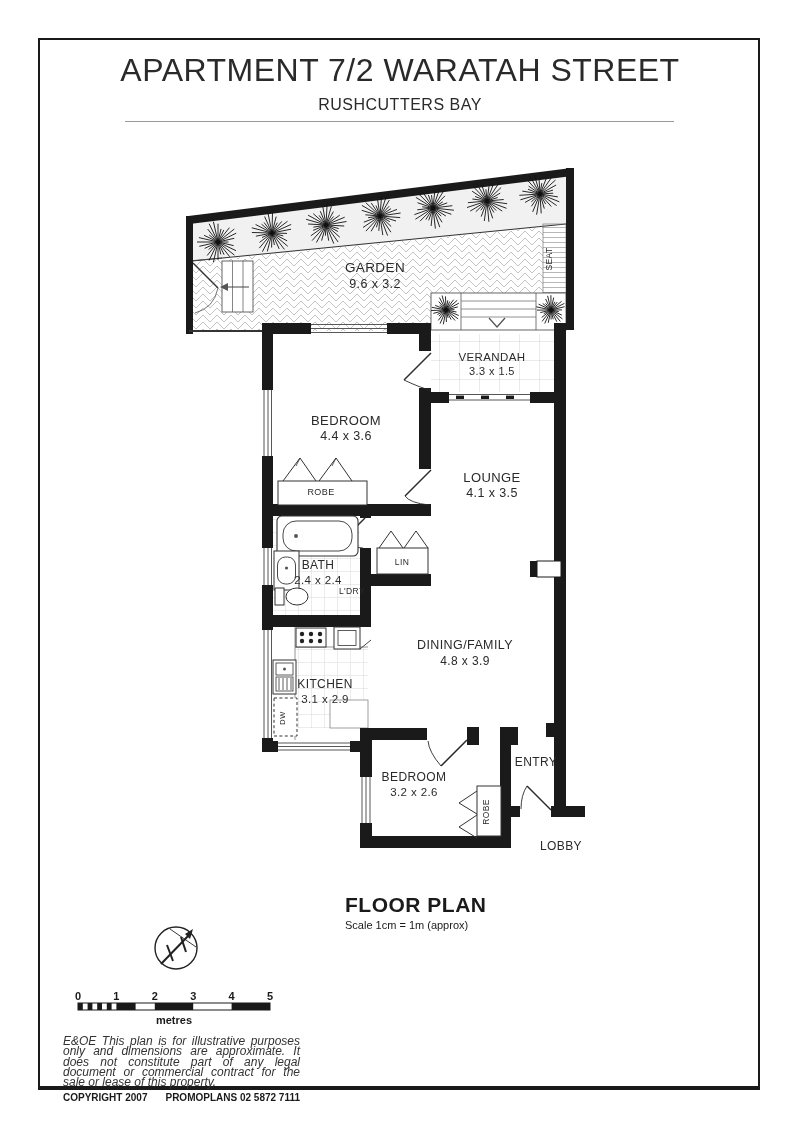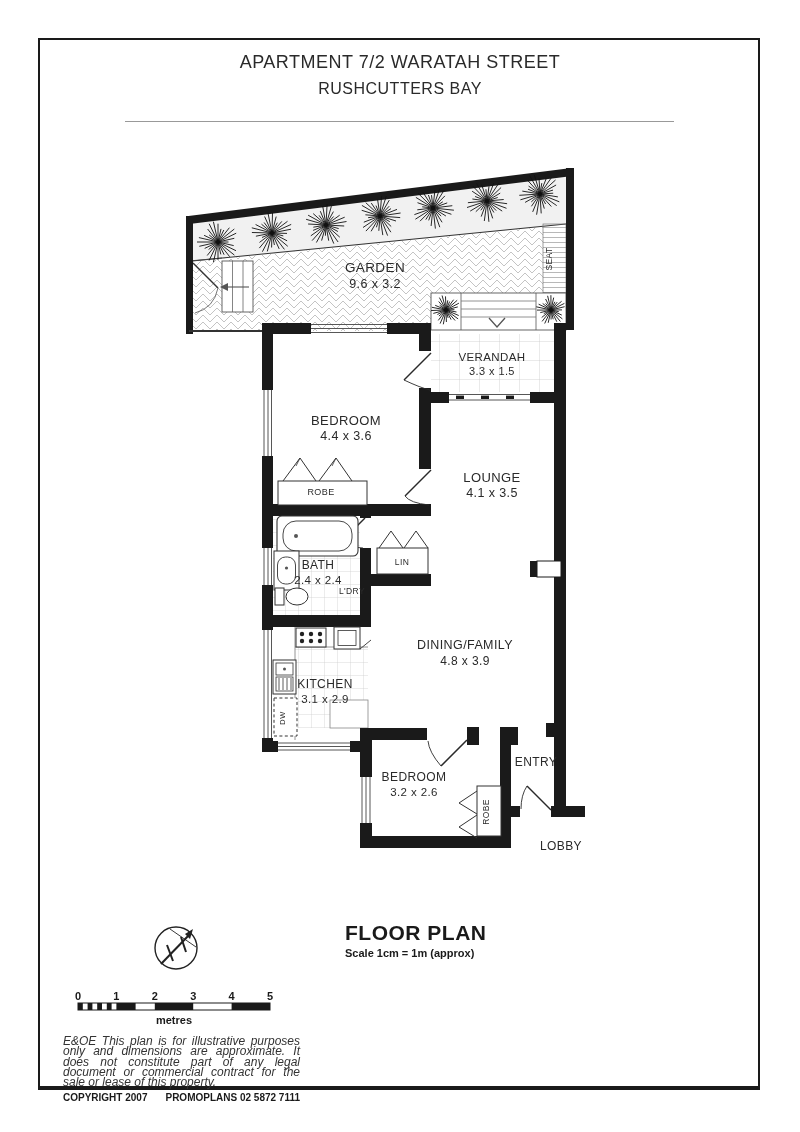--- a/index.html
+++ b/index.html
@@ -1,27 +1,27 @@
 <!DOCTYPE html>
 <html><head>
 <meta charset="utf-8">
 <style>
   html,body{margin:0;padding:0;background:#fff;}
   .page{position:relative;width:800px;height:1132px;background:#fff;overflow:hidden;
         font-family:"Liberation Sans",sans-serif;color:#222;}
   .frame{position:absolute;left:38px;top:38px;width:722px;height:1052px;
          border:2px solid #1a1a1a;border-bottom-width:4px;box-sizing:border-box;}
   .header{position:absolute;left:0;top:52px;width:800px;text-align:center;}
-  .header .t1{font-size:18px;letter-spacing:.5px;color:#2a2a2a;}
+  .header .t1{font-size:32px;letter-spacing:.5px;color:#2a2a2a;}
   .header .t2{font-size:16px;letter-spacing:.5px;color:#2a2a2a;margin-top:7px;}
   .hr{position:absolute;left:125px;top:121px;width:549px;height:1px;background:#999;}
   .plansvg{position:absolute;left:0;top:0;width:800px;height:1132px;}
   .fp-title{position:absolute;left:345px;top:893px;}
-  .fp-title .h{font-size:21px;font-weight:bold;letter-spacing:.5px;color:#1a1a1a;margin-top:28px;}
-  .fp-title .s{font-size:11px;font-weight:bold;color:#1a1a1a;margin-top:2px;}
+  .fp-title .h{font-size:21px;font-weight:bold;letter-spacing:.5px;color:#1a1a1a;}
+  .fp-title .s{font-size:11px;font-weight:normal;color:#1a1a1a;margin-top:2px;}
   .footer{position:absolute;left:63px;top:1036px;width:237px;}
   .footer .disc{font-size:12px;line-height:10.3px;text-align:justify;color:#333;font-style:italic;}
   .footer .copy{display:flex;justify-content:space-between;font-size:10px;
                 font-weight:bold;color:#1a1a1a;margin-top:5px;}
 </style>
 </head>
 <body>
 
 <div class="page">
   <div class="frame"></div>

